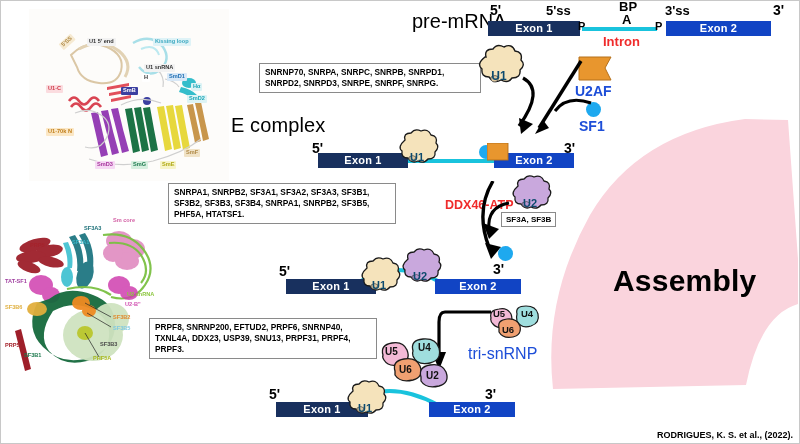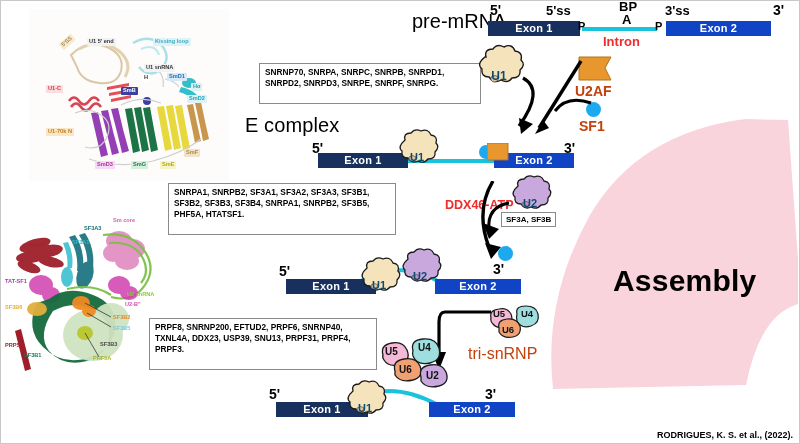--- a/index.html
+++ b/index.html
@@ -9,38 +9,38 @@
     font-family:"Liberation Sans", sans-serif;
     overflow:hidden;
     position:relative;
     border:1px solid #c8c8c8;
     box-sizing:border-box;
   }
   #stage{position:absolute;left:0;top:0;width:800px;height:444px;}
   .abs{position:absolute;}
 
   
-  .lbl{position:absolute;white-space:nowrap;color:#c2410c;}
+  .lbl{position:absolute;white-space:nowrap;color:#1d4ed8;}
   .complex-name{font-size:20px;font-weight:400;color:#000;letter-spacing:.1px;}
   .premrna-name{font-size:20px;font-weight:400;color:#000;}
   .tick{font-size:14px;font-weight:700;color:#000;}
   .ss{font-size:13px;font-weight:700;color:#000;}
   .intron-lbl{font-size:13px;font-weight:700;color:#ef2b2b;}
   .ddx{font-size:12.5px;font-weight:700;color:#ef2b2b;}
 
   
   .plist{
     position:absolute;
     border:1px solid #8a8a8a;
     background:#ffffff;
     font-size:8.3px;
     font-weight:700;
     line-height:1.32;
     color:#000;
-    padding:3px 5px 14px 5px;
+    padding:3px 5px 3px 5px;
     box-sizing:border-box;
   }
   .minibox{
     position:absolute;
     border:1px solid #8a8a8a;
     background:#fff;
     font-size:8px;
     font-weight:700;
     padding:2px 4px;
     color:#000;
@@ -312,21 +312,21 @@
   <div class="lbl" style="left:578px;top:117px;font-size:14px;font-weight:700;">SF1</div>
 
   <svg class="abs" style="left:430px;top:55px;" width="180" height="90" viewBox="0 0 180 90">
     <path d="M92,22 q22,12 -4,48" fill="none" stroke="#000" stroke-width="3.2"></path>
     <path d="M88,62 l2,16 l12,-10 z" fill="#000"></path>
     <path d="M160,47 q-24,-8 -36,8" fill="none" stroke="#000" stroke-width="3"></path>
     <path d="M150,5 L108,72" stroke="#000" stroke-width="3.4" fill="none"></path>
     <path d="M104,78 l14,-6 l-6,-8 z" fill="#000"></path>
   </svg>
 
-  <div class="lbl complex-name" style="left:244px;top:113px;">E complex</div>
+  <div class="lbl complex-name" style="left:230px;top:113px;">E complex</div>
 
   <div class="lbl tick" style="left:311px;top:139px;">5'</div>
   <div class="lbl tick" style="left:563px;top:139px;">3'</div>
 
   <div class="intron-line" style="left:400px;top:158px;width:140px;"></div>
   <div class="exon exon1" style="left:317px;top:152px;width:90px;">Exon 1</div>
   <div class="exon exon2" style="left:493px;top:152px;width:80px;">Exon 2</div>
 
   <div class="sf1-dot" style="left:478px;top:144px;width:14px;height:14px;"></div>
   <svg class="abs" style="left:486px;top:142px;" width="22" height="18" viewBox="0 0 22 18">

